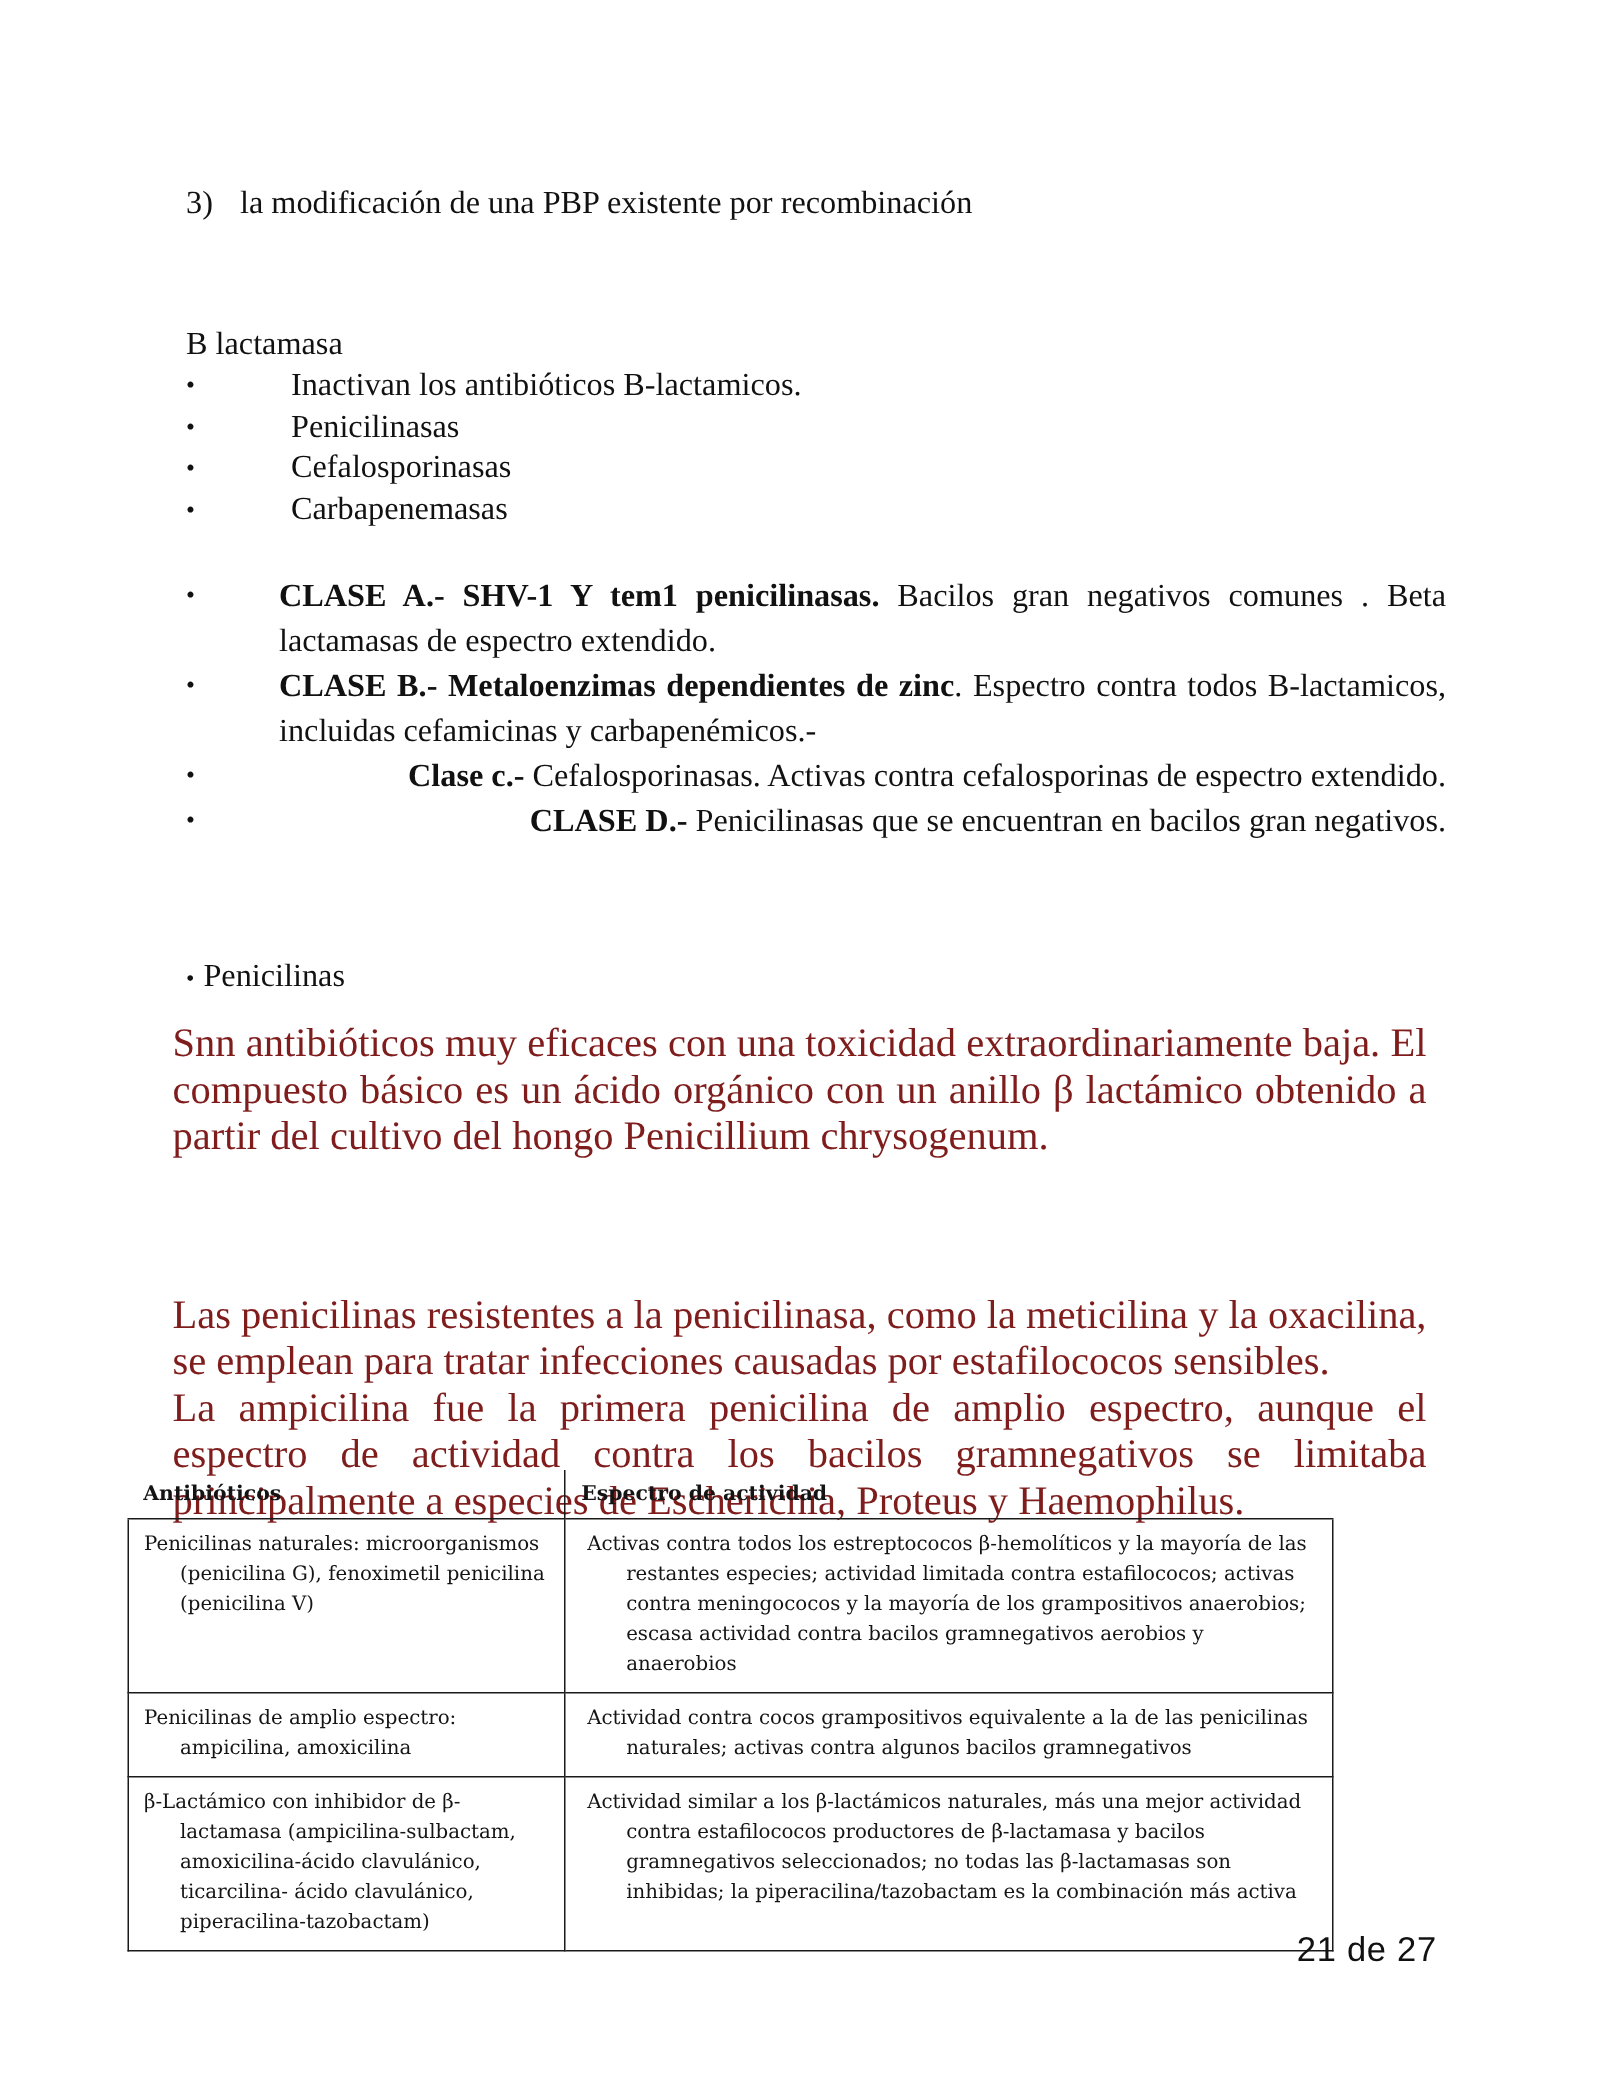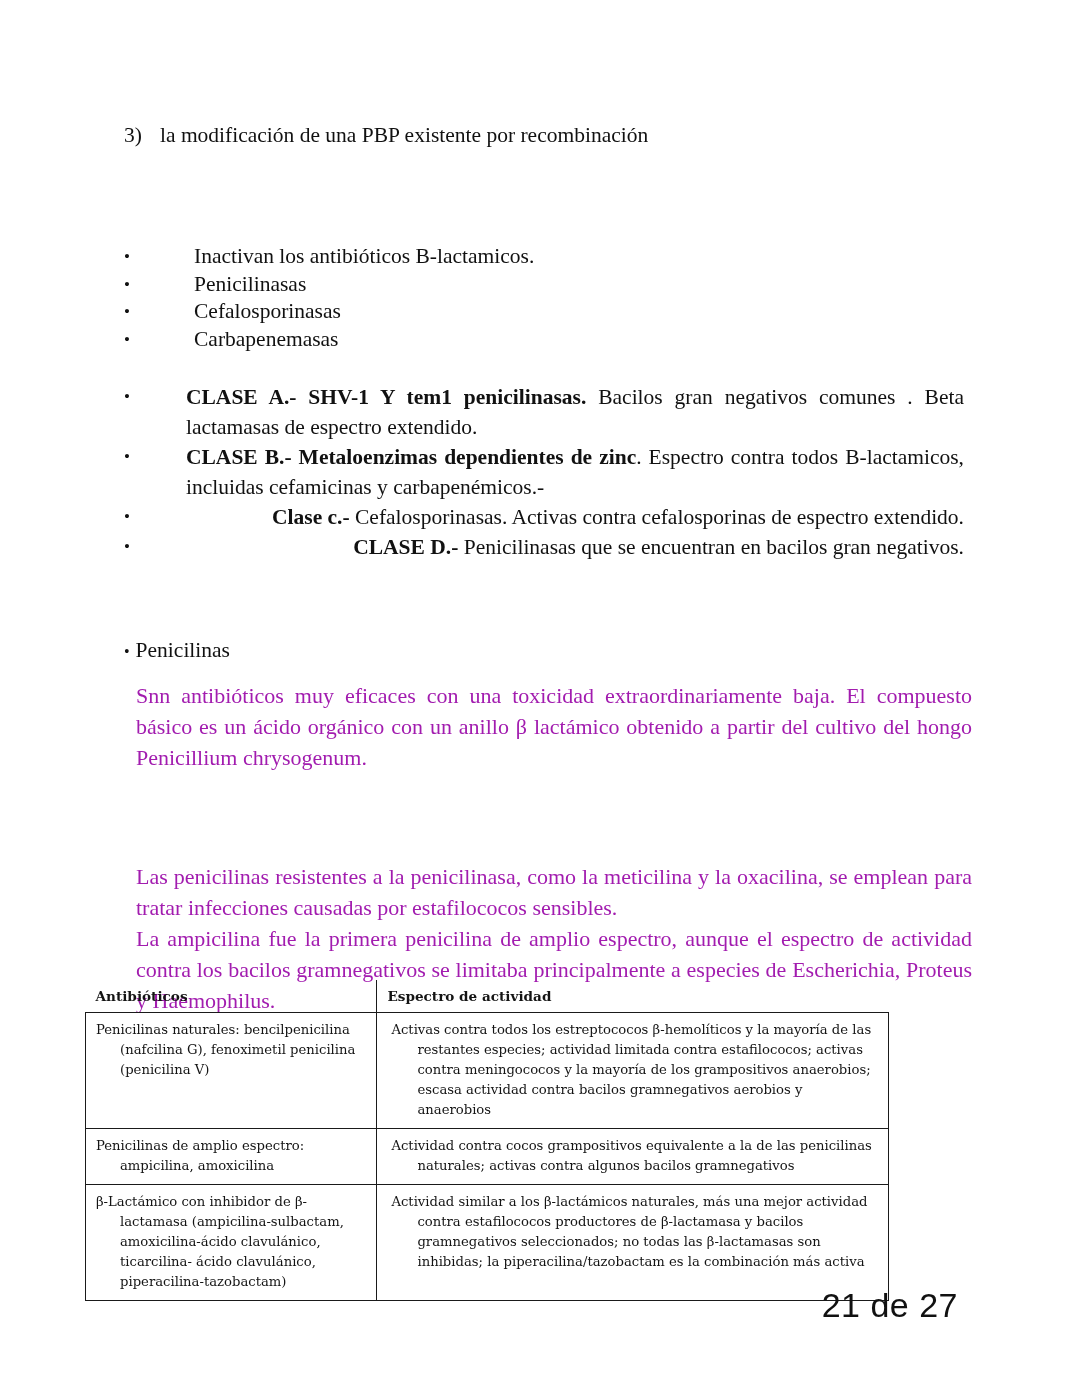--- a/index.html
+++ b/index.html
@@ -111,25 +111,25 @@
     font-size: 21.5px;
   }
   .inline-bullet .dot {
     font-size: 16px;
     padding-right: 6px;
   }
 
   
   .para {
     position: absolute;
-    left: 136px;
+    left: 115px;
     width: 836px;
-    font-size: 22px;
+    font-size: 27px;
     line-height: 31px;
-    color: #a21caf;
+    color: #7f1d1d;
     text-align: justify;
     text-justify: inter-word;
   }
   .para p {
     margin: 0;
     text-align: justify;
   }
   .para p.flat {
     text-align: left;
   }
@@ -185,35 +185,36 @@
   #spectrum-table tbody tr:first-child td {
     border-top: none;
   }
 
   
   #page-number {
     position: absolute;
     right: 122px;
     top: 1286px;
     font-family: "Liberation Sans", "DejaVu Sans", sans-serif;
-    font-size: 34px;
+    font-size: 23px;
     color: #111111;
     letter-spacing: 0.5px;
   }
 </style>
 </head>
 <body>
 
 <div id="page">
 
   <div class="doc-body numbered-item">
     <span class="num">3)</span>
     <span class="num-text">la modificación de una PBP existente por recombinación</span>
   </div>
 
+  <div class="doc-body section-heading" style="top:216px;">B lactamasa</div>
 
   <div class="bullet-list" style="top:243px;">
     <div class="bullet-row">
       <span class="dot">•</span>
       <span class="btext">Inactivan los antibióticos B-lactamicos.</span>
     </div>
     <div class="bullet-row">
       <span class="dot">•</span>
       <span class="btext">Penicilinasas</span>
     </div>
@@ -270,21 +271,21 @@
       <col class="c2">
     </colgroup>
     <thead>
       <tr>
         <th class="h1">Antibióticos</th>
         <th>Espectro de actividad</th>
       </tr>
     </thead>
     <tbody>
       <tr>
-        <td class="cell">Penicilinas naturales: bencilpenicilina (nafcilina G), fenoximetil penicilina (penicilina V)</td>
+        <td class="cell">Penicilinas naturales: microorganismos (penicilina G), fenoximetil penicilina (penicilina V)</td>
         <td class="cell-right">Activas contra todos los estreptococos β-hemolíticos y la mayoría de las restantes especies; actividad limitada contra estafilococos; activas contra meningococos y la mayoría de los grampositivos anaerobios; escasa actividad contra bacilos gramnegativos aerobios y anaerobios</td>
       </tr>
       <tr>
         <td class="cell">Penicilinas de amplio espectro: ampicilina, amoxicilina</td>
         <td class="cell-right">Actividad contra cocos grampositivos equivalente a la de las penicilinas naturales; activas contra algunos bacilos gramnegativos</td>
       </tr>
       <tr>
         <td class="cell">β-Lactámico con inhibidor de β-lactamasa (ampicilina-sulbactam, amoxicilina-ácido clavulánico, ticarcilina- ácido clavulánico, piperacilina-tazobactam)</td>
         <td class="cell-right">Actividad similar a los β-lactámicos naturales, más una mejor actividad contra estafilococos productores de β-lactamasa y bacilos gramnegativos seleccionados; no todas las β-lactamasas son inhibidas; la piperacilina/tazobactam es la combinación más activa</td>
       </tr>

